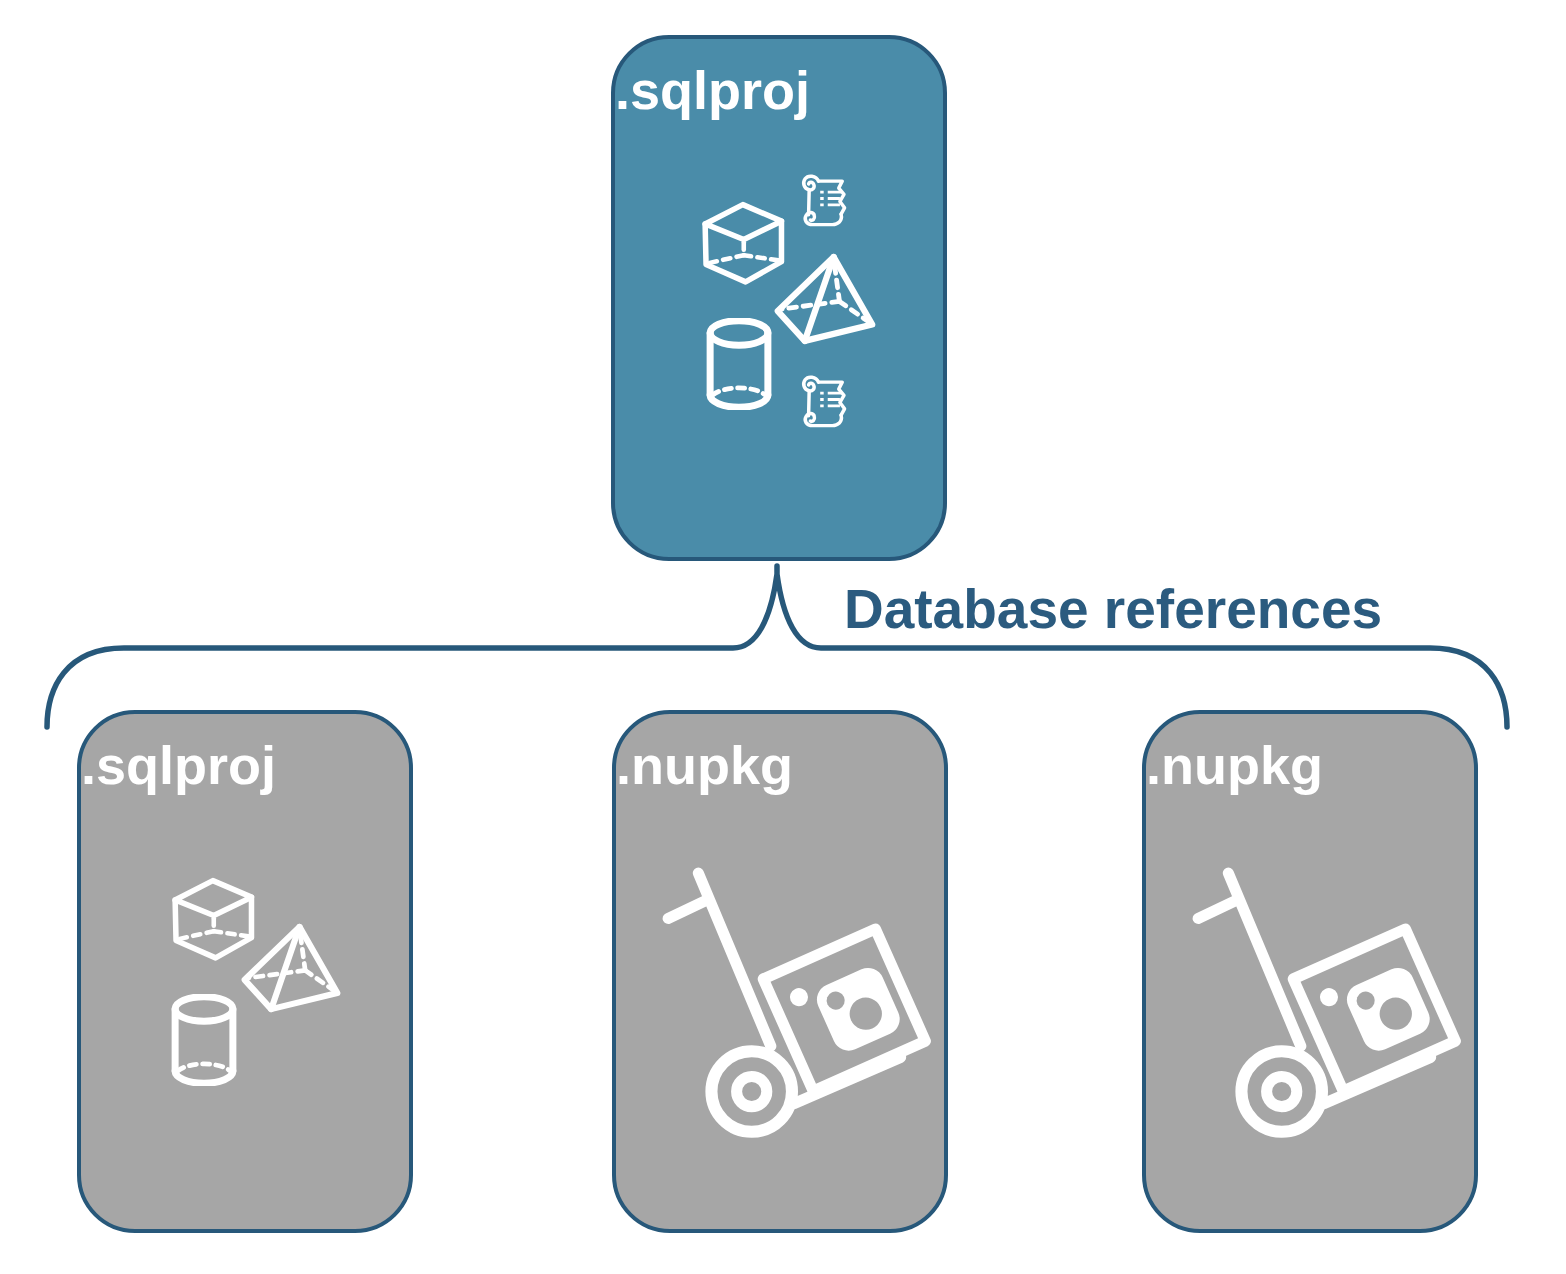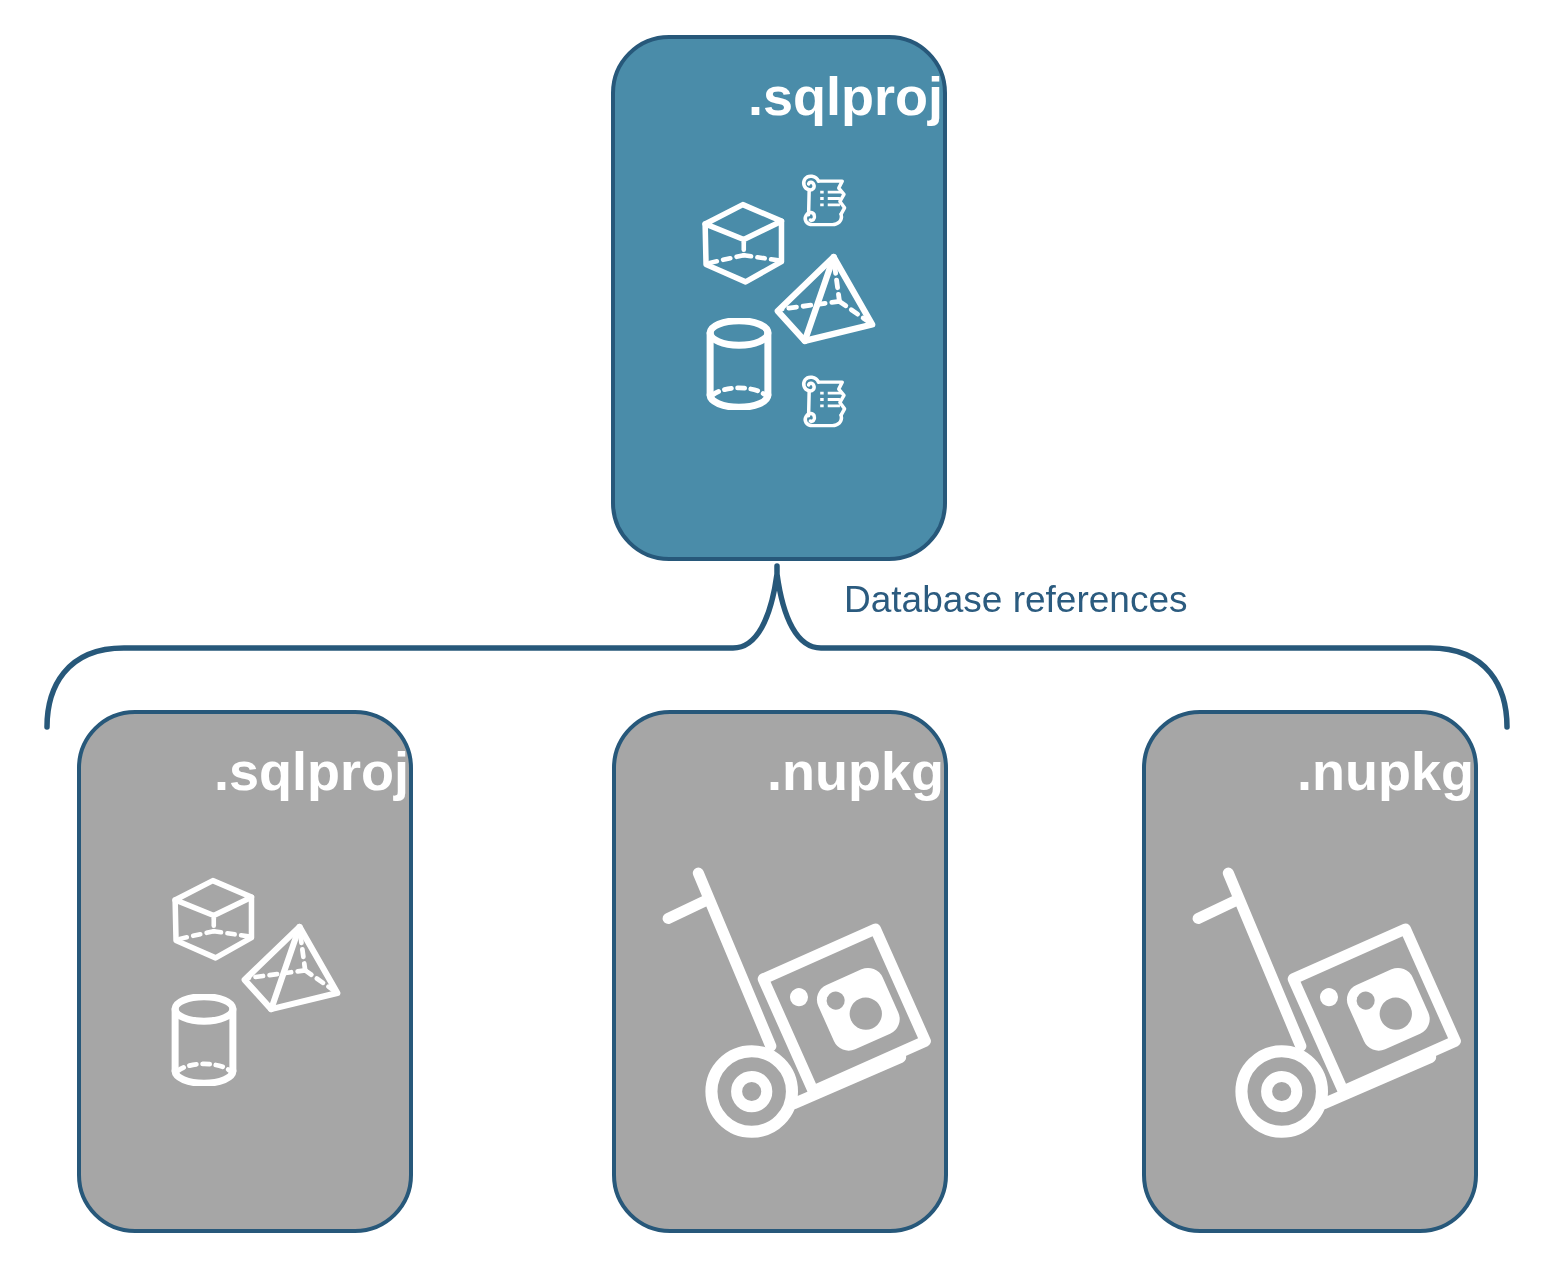--- a/index.html
+++ b/index.html
@@ -13,38 +13,38 @@
     border:4px solid var(--outline,#27587A);
     border-radius:58px;
   }
   .card-blue{left:611px;top:35px;height:526px;background:var(--root-fill,#4A8CA9);}
   .card-gray{top:710px;background:var(--child-fill,#A6A6A6);}
   .card-left{left:77px;}
   .card-mid{left:612px;}
   .card-right{left:1142px;}
 
   .card-title{
-    margin-top:26px;
-    text-align:right;
+    margin-top:20px;
+    text-align:left;
     font-size:54px;
     font-weight:bold;
     line-height:1.15;
     color:var(--card-text,#ffffff);
   }
 
   .icon{position:absolute;color:var(--icon-color,#ffffff);}
 
   .brace-svg{position:absolute;left:0;top:0;pointer-events:none;}
   .brace-path{stroke:var(--outline,#27587A);stroke-width:5.5;fill:none;stroke-linecap:round;}
 
   .connector-label{
     position:absolute;
     left:844px;top:581px;
-    font-size:37px;
-    font-weight:normal;
+    font-size:55px;
+    font-weight:bold;
     line-height:1.05;
     white-space:nowrap;
     color:var(--connector-text,#2B5B7F);
   }
 
   
   .ic-scroll-1{left:182px;top:132px;width:58px;height:62px;}
   .ic-cube{left:80px;top:161px;width:92px;height:92px;}
   .ic-pyramid{left:157px;top:214px;width:106px;height:92px;}
   .ic-cylinder{left:89px;top:279px;width:70px;height:92px;}

